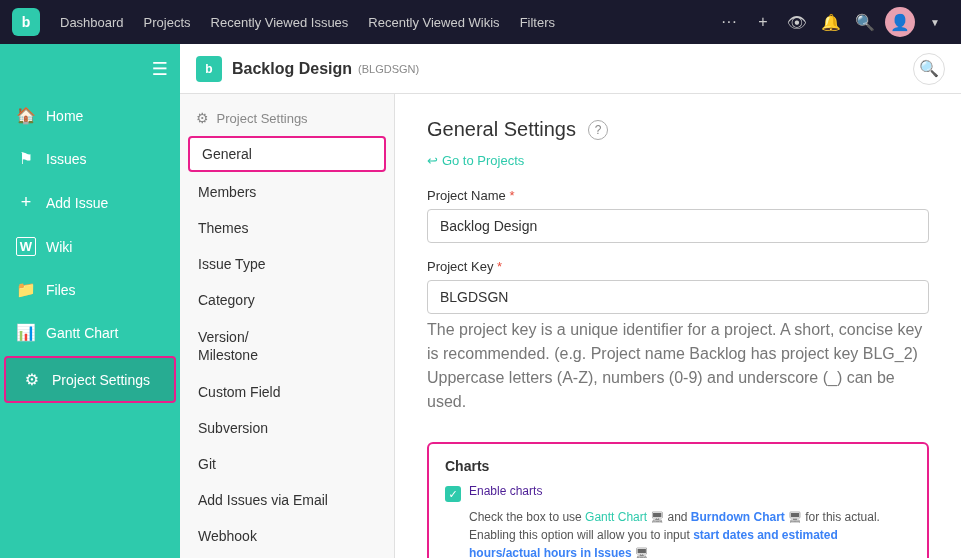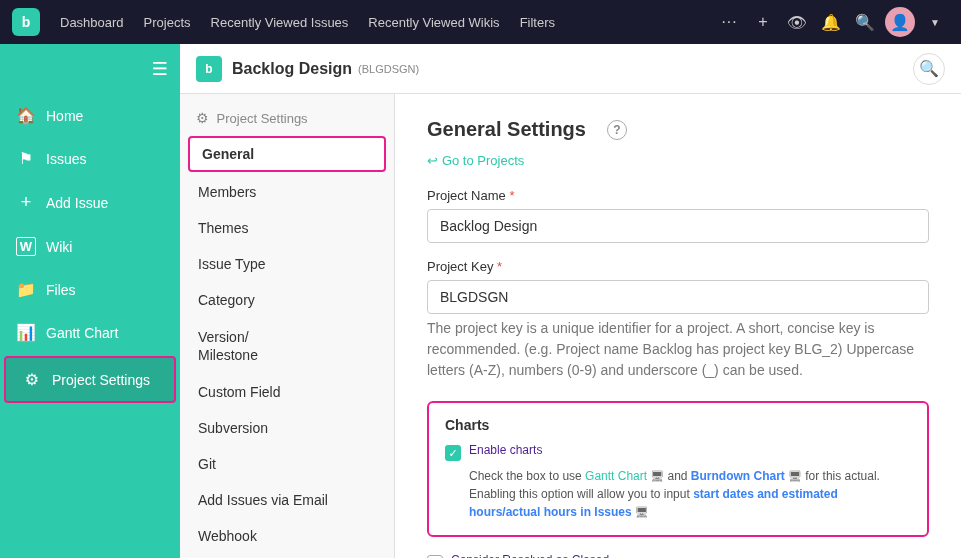--- a/index.html
+++ b/index.html
@@ -65,21 +65,21 @@
       padding: 16px 16px 8px; color: #888; font-size: 13px;
     }
     .settings-gear { font-size: 14px; }
     .second-panel-item {
       padding: 10px 18px; font-size: 14px; color: #333;
       cursor: pointer; border-radius: 0;
     }
     .second-panel-item.active {
       background: white; border: 2px solid #e91e8c;
       border-radius: 4px; margin: 2px 8px; padding: 8px 12px;
-      font-weight: 700;
+      font-weight: 400;
     }
 
     
     .main-content {
       flex: 1; background: white; overflow-y: auto; padding: 24px 32px;
     }
 
     
     .project-header {
       display: flex; align-items: center;
@@ -101,22 +101,22 @@
       cursor: pointer; color: #555;
     }
 
     
     .content-wrapper {
       display: flex; flex: 1; height: calc(514px - 50px);
     }
 
     
     .general-settings-title {
-      font-size: 20px; font-weight: 700; color: #333;
-      display: flex; align-items: center; gap: 21px; margin-bottom: 12px;
+      font-size: 20px; font-weight: 400; color: #333;
+      display: flex; align-items: center; gap: 12px; margin-bottom: 12px;
     }
     .help-icon {
       width: 20px; height: 20px; border: 1.5px solid #aaa;
       border-radius: 50%; display: flex; align-items: center;
       justify-content: center; font-size: 12px; color: #888; cursor: pointer;
     }
     .goto-projects {
       color: #2ecaac; font-size: 13px; cursor: pointer;
       display: flex; align-items: center; gap: 4px; margin-bottom: 20px;
     }
@@ -124,21 +124,21 @@
     .field-label {
       font-size: 13px; color: #333; margin-bottom: 6px;
     }
     .required-star { color: #e74c3c; }
     .text-input {
       width: 100%; padding: 8px 12px; border: 1px solid #ccc;
       border-radius: 4px; font-size: 14px; color: #333; margin-bottom: 16px;
       outline: none;
     }
     .field-hint {
-      font-size: 14px; color: #777; margin-top: -12px; margin-bottom: 20px;
+      font-size: 16px; color: #777; margin-top: -12px; margin-bottom: 28px;
       line-height: 1.5;
     }
 
     
     .charts-section {
       border: 2px solid #e91e8c; border-radius: 6px;
       padding: 14px 16px; margin-bottom: 16px;
     }
     .charts-title { font-size: 14px; font-weight: 700; color: #333; margin-bottom: 10px; }
     .checkbox-row { display: flex; align-items: flex-start; gap: 8px; margin-bottom: 6px; }

